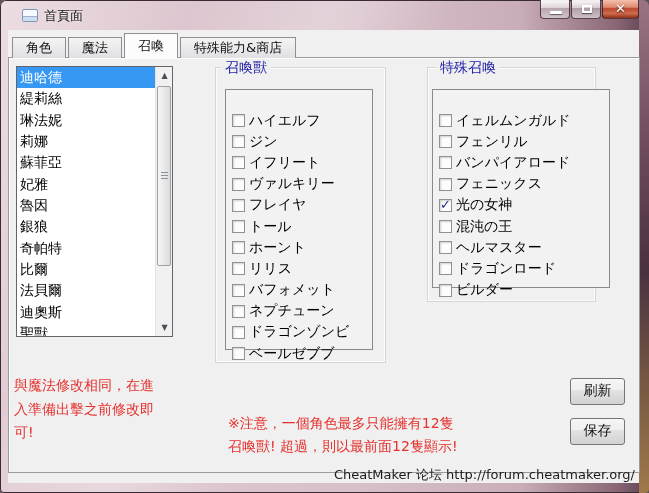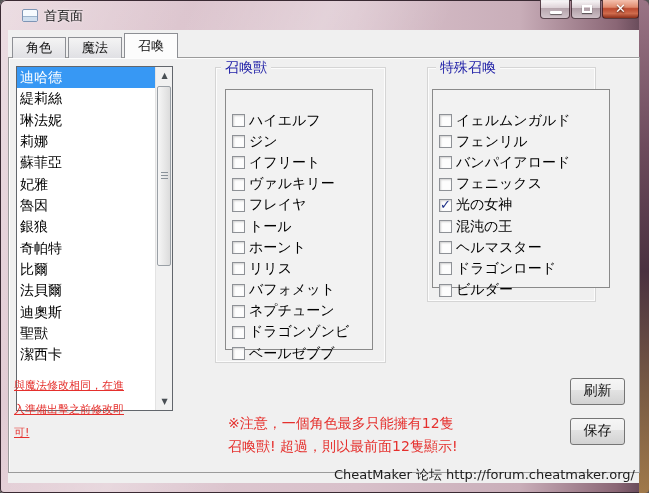--- a/index.html
+++ b/index.html
@@ -35,21 +35,21 @@
   
   .client{position:absolute;left:8px;top:30px;width:633px;height:453px;background:#f0f0f0;}
   
   .tabstrip{position:absolute;left:12px;top:36px;height:22px;display:flex;align-items:flex-end;z-index:3;}
   .tab{height:21px;line-height:20px;padding:0 13px;font-size:13px;color:#111;background:linear-gradient(#f4f4f4,#e0e0e4);
     border:1px solid #8d8f94;border-bottom:none;margin-right:2px;cursor:pointer;}
   .tab.active{height:25px;line-height:23px;background:#fcfcfc;position:relative;z-index:4;}
   .tabpage{position:absolute;left:8px;top:57px;width:632px;height:416px;background:#f0f0f0;
     border:1px solid #9b9b9b;box-shadow:inset 1px 1px 0 #fdfdfd;z-index:1;}
   
-  .listbox{position:absolute;left:16px;top:66px;width:157px;height:345px;background:#fff;border:1px solid #62666c;z-index:2;}
+  .listbox{position:absolute;left:16px;top:66px;width:157px;height:271px;background:#fff;border:1px solid #62666c;z-index:2;}
   .list-items{position:absolute;left:0;top:0;right:17px;bottom:0;overflow:hidden;}
   .list-item{height:21.35px;line-height:21.35px;font-size:14px;padding-left:3px;color:#000;cursor:pointer;white-space:nowrap;}
   .list-item.selected{background:#3798f4;color:#fff;}
   .scrollbar{position:absolute;top:0;right:0;width:17px;height:100%;background:#f1f1f1;border-left:1px solid #e3e3e3;}
   .scroll-btn{position:absolute;left:0;width:17px;height:17px;text-align:center;font-size:8px;line-height:17px;color:#494f54;cursor:pointer;}
   .scroll-btn.up{top:0;}
   .scroll-btn.down{bottom:0;}
   .scroll-thumb{position:absolute;left:1px;top:19px;width:14px;height:180px;border:1px solid #9aa0a6;border-radius:2px;
     background:linear-gradient(to right,#f6f6f6,#dcdcdc);cursor:pointer;}
   .scroll-grip{position:absolute;left:3px;top:50%;margin-top:-4px;width:7px;height:8px;
@@ -63,21 +63,21 @@
   .group2-label{left:436px;}
   .innerbox{position:absolute;background:#f2f2f2;border:1px solid #8a8a8a;z-index:3;padding-top:20px;}
   .inner1{left:225px;top:89px;width:148px;height:261px;}
   .inner2{left:432px;top:89px;width:178px;height:199px;}
   .cb-row{height:21.2px;display:flex;align-items:center;padding-left:6px;cursor:pointer;}
   .cb{width:13px;height:13px;flex:none;background:#fdfdfd;border:1px solid #8e9196;
     box-shadow:inset 1px 1px 2px rgba(0,0,0,.18);position:relative;}
   .cb .mark{position:absolute;left:0px;top:-3px;font-size:13px;font-weight:bold;color:#1c2f86;line-height:15px;}
   .cb-label{font-size:14px;color:#000;margin-left:4px;white-space:nowrap;}
   
-  .note-left{position:absolute;left:14px;top:374px;width:174px;font-size:11px;line-height:23.5px;color:#e5302d;z-index:2;text-decoration:underline;}
+  .note-left{position:absolute;left:14px;top:374px;width:174px;font-size:14px;line-height:23.5px;color:#e5302d;z-index:2;}
   .warning{position:absolute;left:228px;top:401px;font-size:14px;line-height:23px;color:#e5302d;z-index:2;margin-top:11px;}
   
   .pushbtn{position:absolute;left:570px;width:55px;height:27px;font-size:14px;color:#111;text-align:center;line-height:23px;
     border:1px solid #757575;border-radius:3px;cursor:pointer;z-index:2;
     background:linear-gradient(to bottom,#f5f5f5 0%,#efefef 45%,#e2e2e2 46%,#d2d2d2 100%);}
   .btn-refresh{top:378px;}
   .btn-save{top:418px;}
   
   .credit{position:absolute;right:14px;top:466px;font-size:13px;color:#1c1c1c;z-index:5;white-space:nowrap;}
 </style>
@@ -103,20 +103,21 @@
   </div>
 
   <div class="client"></div>
   <div class="edge-right"></div>
   <div class="edge-bottom"></div>
 
   <div class="tabstrip">
       <div class="tab">角色</div>
       <div class="tab">魔法</div>
       <div class="tab active">召喚</div>
+      <div class="tab">特殊能力&amp;商店</div>
     </div>
   <div class="tabpage"></div>
 
   <div class="listbox">
     <div class="list-items">
         <div class="list-item selected">迪哈德</div>
         <div class="list-item">緹莉絲</div>
         <div class="list-item">琳法妮</div>
         <div class="list-item">莉娜</div>
         <div class="list-item">蘇菲亞</div>

